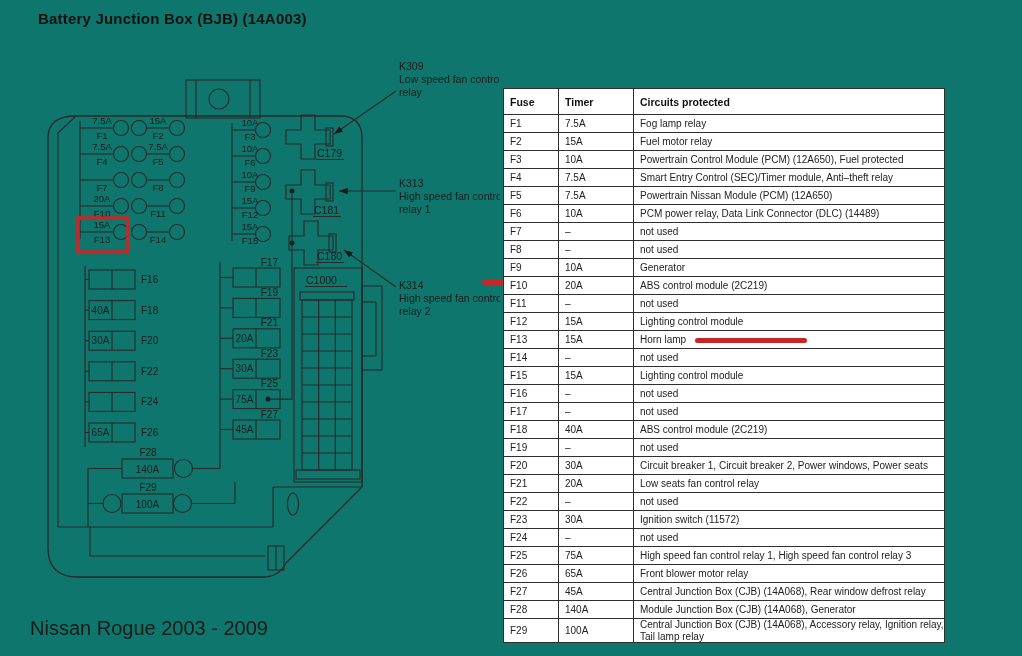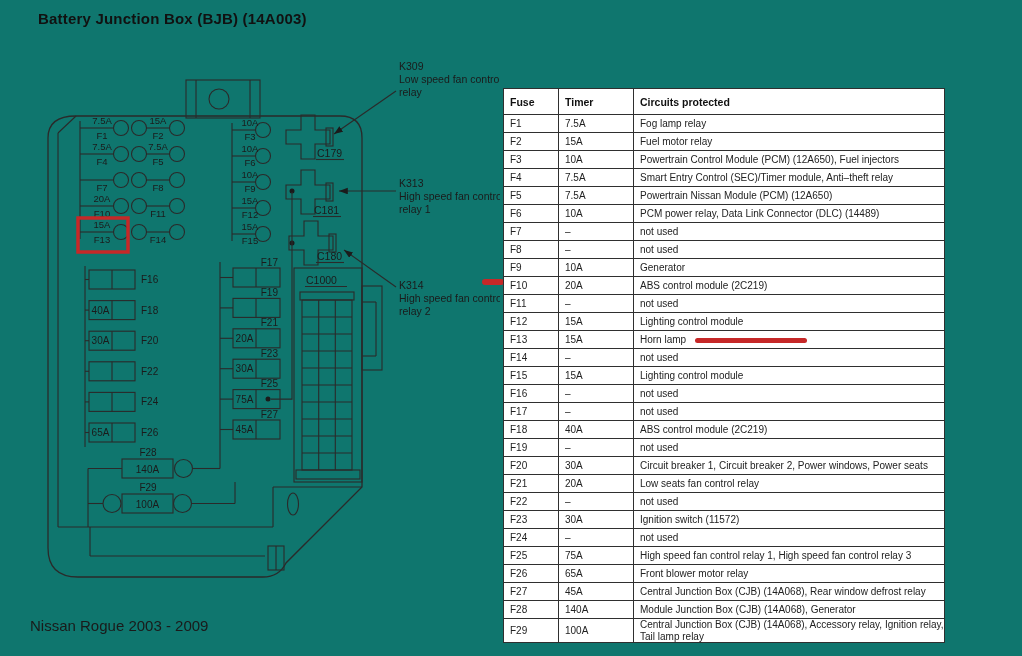--- a/index.html
+++ b/index.html
@@ -1,19 +1,19 @@
 <!DOCTYPE html>
 <html><head>
 <meta charset="utf-8">
 <style>
   html,body{margin:0;padding:0;background:#fff;}
   .page{position:relative;width:1022px;height:656px;background:#0f766e;overflow:hidden;
         font-family:"Liberation Sans",sans-serif;color:#111;}
   .title{position:absolute;left:38px;top:10px;font-size:15px;font-weight:bold;letter-spacing:.2px;}
-  .footer{position:absolute;left:30px;top:617px;font-size:15px;color:#1a1a1a;text-align:right;}
+  .footer{position:absolute;left:30px;top:617px;font-size:20px;color:#1a1a1a;text-align:right;}
   svg#diagram{position:absolute;left:0;top:0;width:500px;height:656px;}
   svg .ln{stroke:#2a2a2a;fill:none;stroke-width:1.1;}
   svg .ln2{stroke:#2a2a2a;fill:none;stroke-width:1.3;}
   svg .tx{fill:#1b1b1b;stroke:none;font-family:"Liberation Sans",sans-serif;}
   svg .dot{fill:#1b1b1b;stroke:none;}
   svg .red{stroke:#c62828;fill:none;stroke-width:3.5;}
   table.fuse-table{position:absolute;left:503px;top:40px;width:441px;border-collapse:collapse;
         table-layout:fixed;font-size:10px;color:#222;background:#fff;margin-top:48px;}
   table.fuse-table th,table.fuse-table td{border:1px solid #2f2f2f;padding:0 0 0 6px;
         text-align:left;vertical-align:middle;overflow:hidden;}
@@ -273,21 +273,21 @@
           <td><span>Fog lamp relay</span></td>
         </tr>
         <tr>
           <td><span>F2</span></td>
           <td><span>15A</span></td>
           <td><span>Fuel motor relay</span></td>
         </tr>
         <tr>
           <td><span>F3</span></td>
           <td><span>10A</span></td>
-          <td><span>Powertrain Control Module (PCM) (12A650), Fuel injectors</span></td>
+          <td><span>Powertrain Control Module (PCM) (12A650), Fuel protected</span></td>
         </tr>
         <tr>
           <td><span>F4</span></td>
           <td><span>7.5A</span></td>
           <td><span>Smart Entry Control (SEC)/Timer module, Anti–theft relay</span></td>
         </tr>
         <tr>
           <td><span>F5</span></td>
           <td><span>7.5A</span></td>
           <td><span>Powertrain Nissan Module (PCM) (12A650)</span></td>

